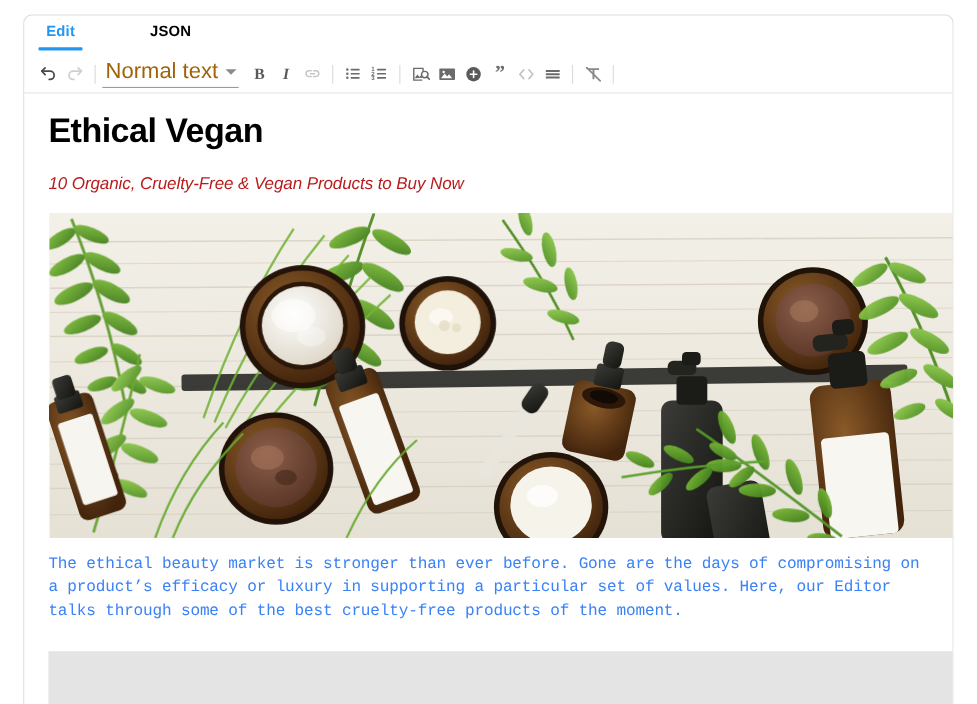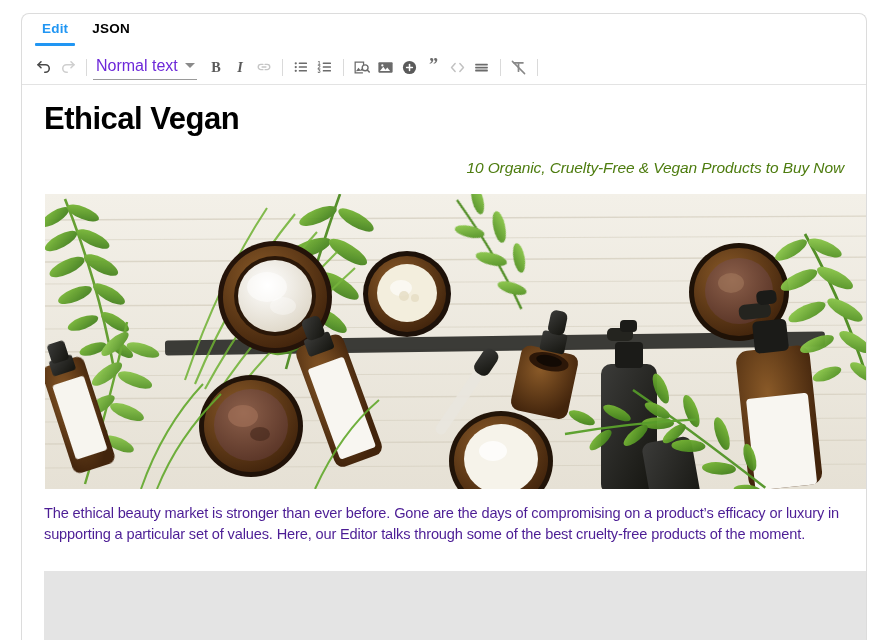--- a/index.html
+++ b/index.html
@@ -24,20 +24,21 @@
     overflow: hidden;
   }
 
   
   #tabbar {
     position: relative;
     height: 35px;
     padding-left: 8px;
     display: flex;
     align-items: flex-start;
+    gap: 44px;
   }
   .tab {
     position: relative;
     padding: 7px 12px 10px 12px;
     font-size: 13.5px;
     font-weight: bold;
     letter-spacing: .2px;
     color: #000000;
     cursor: pointer;
     background: none;
@@ -92,22 +93,22 @@
     display: flex;
     align-items: center;
     gap: 7px;
     padding: 2px 2px 4px 3px;
     margin-right: 2px;
     cursor: pointer;
     border-bottom: 1px solid #9a9a9a;
     height: 25px;
   }
   #style-select .lbl {
-    font-size: 16px;
-    color: #6d28d9;
+    font-size: 20px;
+    color: #a16207;
     white-space: nowrap;
   }
   .caret {
     width: 0; height: 0;
     border-left: 5px solid transparent;
     border-right: 5px solid transparent;
     border-top: 5px solid #8a8a8a;
   }
 
   
@@ -118,45 +119,45 @@
     font-size: 31px;
     font-weight: bold;
     letter-spacing: -0.5px;
     color: #000;
     margin: 0 0 22px 0;
     line-height: 1.15;
   }
   #doc-subtitle {
     font-size: 15.5px;
     font-style: italic;
-    color: #4d7c0f;
+    color: #b91c1c;
     margin: 0 0 17px 0;
     letter-spacing: -0.1px;
-    text-align: right;
   }
 
   
   #hero {
     position: relative;
     width: 841px;
     height: 295px;
     overflow: hidden;
     background: #e9e6df;
     margin-left: 1px;
   }
   #hero svg { display: block; width: 100%; height: 100%; }
 
   
   #body-text {
     font-size: 14.6px;
     line-height: 1.47;
-    color: #4c1d95;
+    color: #3b82f6;
     margin: 14px 0 0 0;
     letter-spacing: -0.15px;
     max-width: 836px;
+    font-family: Liberation Mono, monospace;
   }
 
   
   #embed-placeholder {
     margin-top: 25px;
     width: 841px;
     height: 120px;
     background: #e4e4e4;
   }
 </style>

